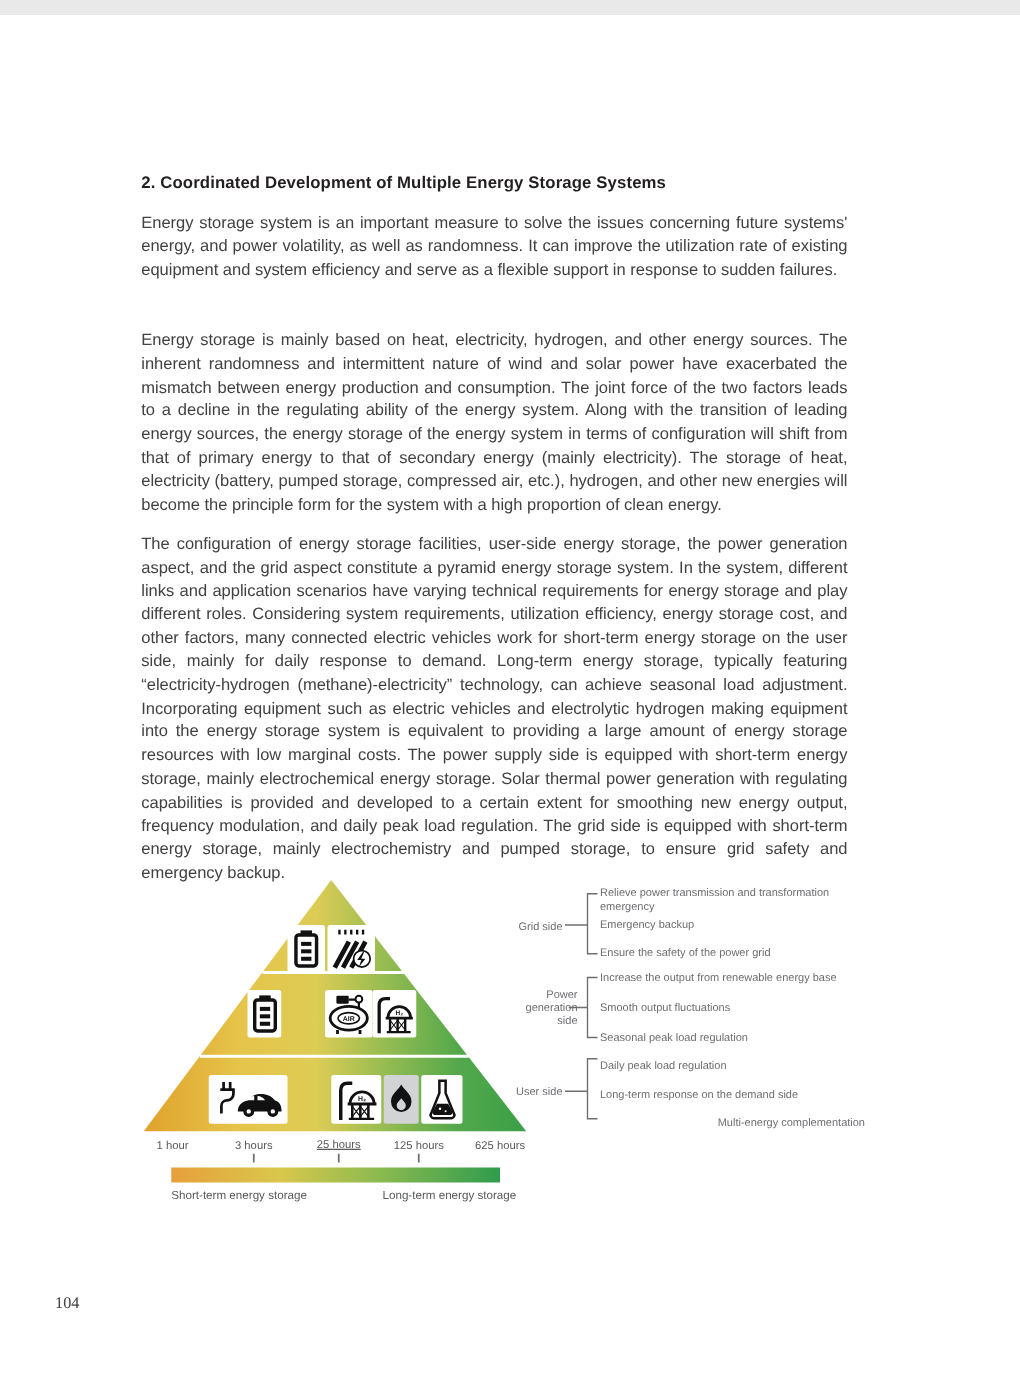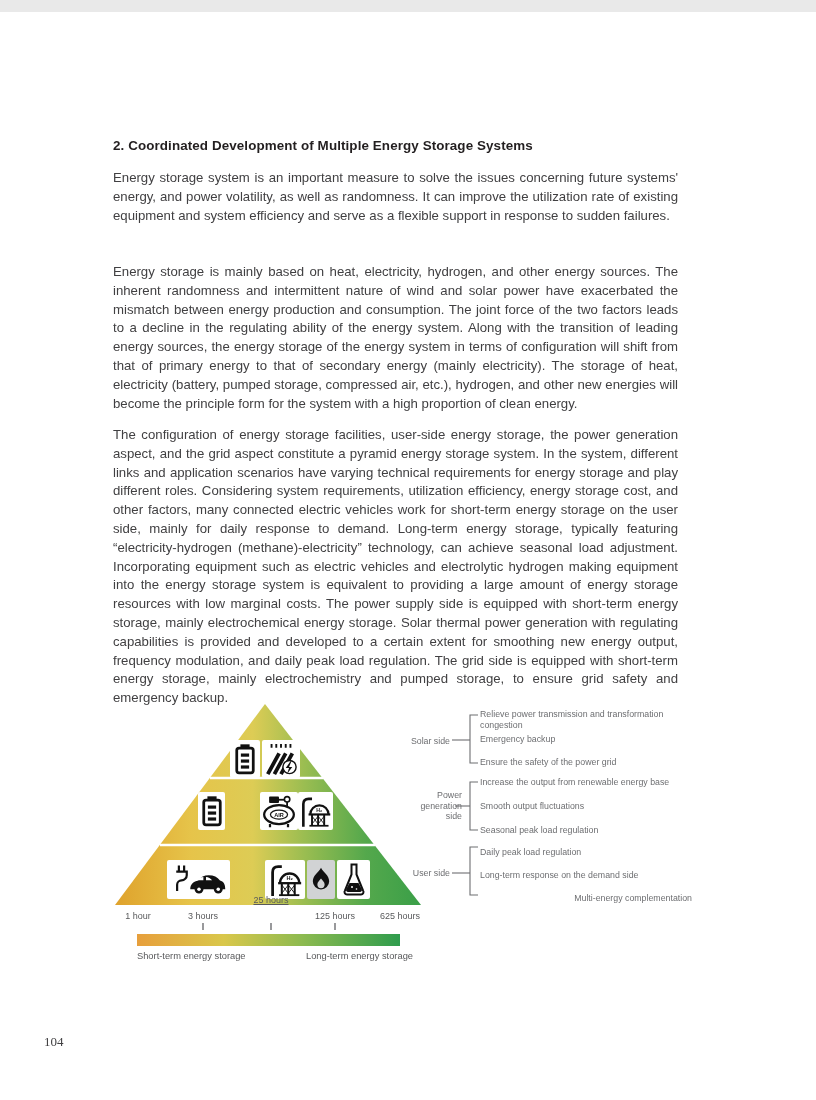--- a/index.html
+++ b/index.html
@@ -190,38 +190,38 @@
     </div>
     <div class="icon-box" style="left:227px;top:160px;width:33px;height:39px;">
       <svg width="26" height="33" viewBox="0 0 26 32">
         <path d="M9.5 1h7M10.5 1v10L4 27a2.5 2.5 0 0 0 2.2 4h13.6A2.5 2.5 0 0 0 22 27L15.5 11V1" fill="none" stroke="#111" stroke-width="2"></path>
         <path d="M8.5 19.5 5.3 25.5a2 2 0 0 0 1.7 3h12a2 2 0 0 0 1.7-3l-3.2-6z" fill="#111"></path>
         <circle cx="11" cy="23.5" r="1" fill="#fff"></circle>
         <circle cx="15.5" cy="25.5" r="0.8" fill="#fff"></circle>
       </svg>
     </div>
 
-    <div class="ann-label right" style="left:280px;top:36px;width:60px;">Solar side</div>
-    <div class="bullet" style="top:9px;">Relieve power transmission and transformation congestion</div>
+    <div class="ann-label right" style="left:280px;top:36px;width:60px;">Grid side</div>
+    <div class="bullet" style="top:9px;">Relieve power transmission and transformation emergency</div>
     <div class="bullet" style="top:34px;">Emergency backup</div>
     <div class="bullet" style="top:57px;">Ensure the safety of the power grid</div>
 
     <div class="ann-label center" style="left:294px;top:90px;width:58px;">Power generation side</div>
     <div class="bullet" style="top:77px;">Increase the output from renewable energy base</div>
     <div class="bullet" style="top:101px;">Smooth output fluctuations</div>
     <div class="bullet" style="top:125px;">Seasonal peak load regulation</div>
 
     <div class="ann-label right" style="left:280px;top:168px;width:60px;">User side</div>
     <div class="bullet" style="top:147px;">Daily peak load regulation</div>
     <div class="bullet" style="top:170px;">Long-term response on the demand side</div>
     <div class="bullet" style="top:193px;text-align:right;">Multi-energy complementation</div>
 
     <div class="time-label" style="left:-2px;top:211px;">1 hour</div>
     <div class="time-label" style="left:63px;top:211px;">3 hours</div>
-    <div class="time-label" style="left:131px;top:195px;text-decoration:underline;">25 hours</div>
+    <div class="time-label" style="left:131px;top:210px;text-decoration:underline;">25 hours</div>
     <div class="time-label" style="left:195px;top:211px;">125 hours</div>
     <div class="time-label" style="left:260px;top:211px;">625 hours</div>
 
     <div class="bar-label" style="left:27px;top:251px;">Short-term energy storage</div>
     <div class="bar-label" style="left:196px;top:251px;">Long-term energy storage</div>
   </div>
 
 
   <div class="page-number">104</div>
 

